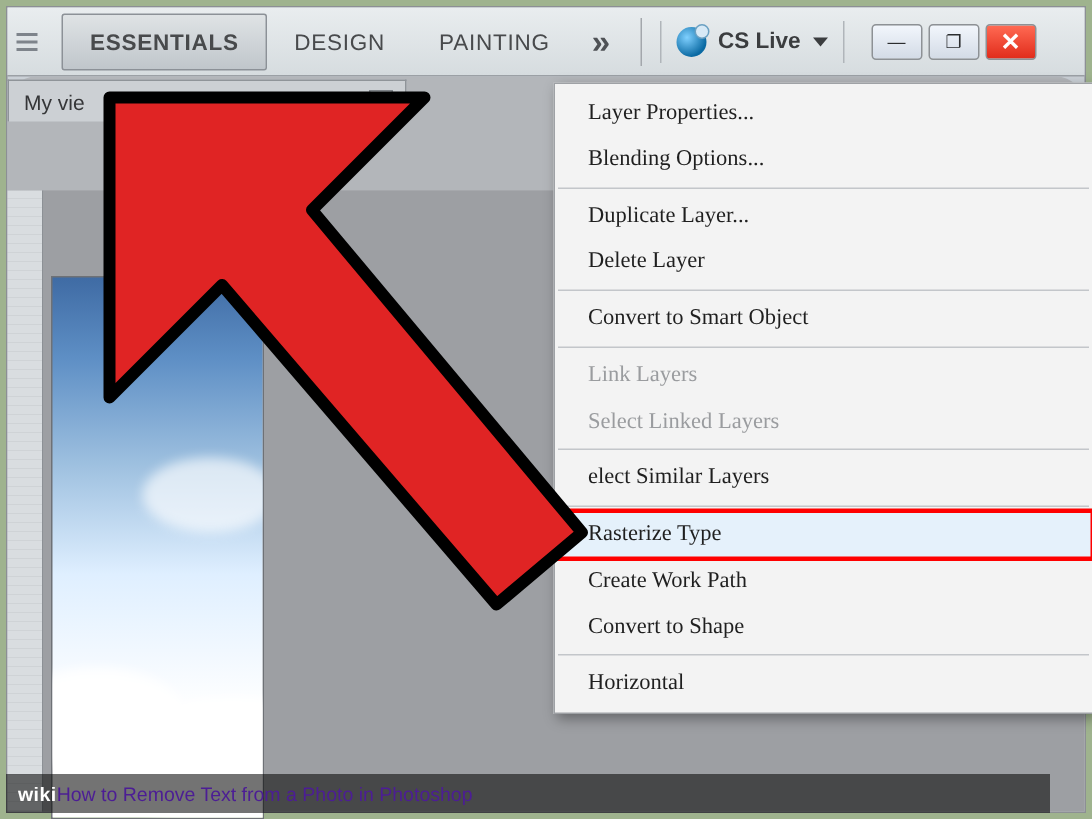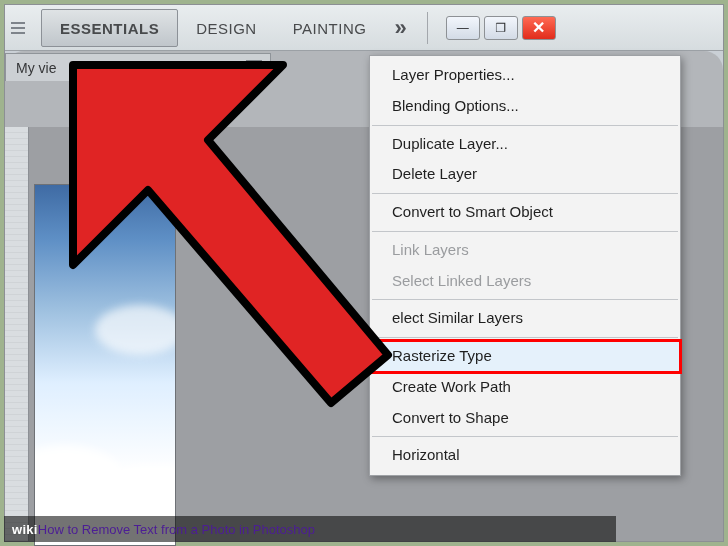--- a/index.html
+++ b/index.html
@@ -149,27 +149,28 @@
     position: absolute; width: 120px; height: 70px;
     background: rgba(255,255,255,0.9);
     border-radius: 50%;
     filter: blur(4px);
   }
 
   
   .context-menu {
     position: absolute;
     left: 364px; top: 50px;
-    width: 312px;
+    width: 360px;
     background: #f3f3f3;
     border: 1px solid #9ea1a5;
     box-shadow: 2px 3px 8px rgba(0,0,0,0.35);
     padding: 4px 0;
     font-size: 15px;
     color: #1f1f1f;
+    font-family: Liberation Serif, serif;
   }
   .context-menu .item {
     padding: 6px 18px 6px 22px;
     cursor: default;
     line-height: 1.25;
   }
   .context-menu .item.disabled { color: #9a9c9f; }
   .context-menu .sep { margin: 3px 2px; border: none; border-top: 1px solid #c3c6ca; }
   .context-menu .item.highlight {
     background: #e5f1fb;
@@ -180,21 +181,21 @@
   
   .arrow-host {
     position: absolute; left: 48px; top: 50px;
     width: 340px; height: 350px;
     pointer-events: none;
   }
 
   
   .wikibar {
     position: absolute; left: 4px; bottom: 4px;
-    width: 612px; height: 26px;
+    width: 696px; height: 26px;
     background: rgba(0,0,0,0.55);
     color: #fff;
     display: flex; align-items: center;
     font-size: 13px;
     padding-left: 8px;
   }
   .wikibar .wiki { font-weight: 600; letter-spacing: 0.3px; }
   .wikibar .how  { font-weight: 400; color: #4c1d95; }
 </style>
 </head>
@@ -211,20 +212,25 @@
 
     <div class="ws-tabs">
       <div class="ws-tab active">ESSENTIALS</div>
       <div class="ws-tab">DESIGN</div>
       <div class="ws-tab">PAINTING</div>
       <div class="more">»</div>
     </div>
 
     <div class="vsep"></div>
 
+    <div class="cslive">
+      <span class="cs-icon"></span>
+      <span>CS Live</span>
+      <span class="dd-arrow"></span>
+    </div>
 
     <div class="winbtns">
       <div class="winbtn">—</div>
       <div class="winbtn">❐</div>
       <div class="winbtn close">✕</div>
     </div>
   </div>
 
   <div class="docarea">
     <div class="doc-tab-row">

